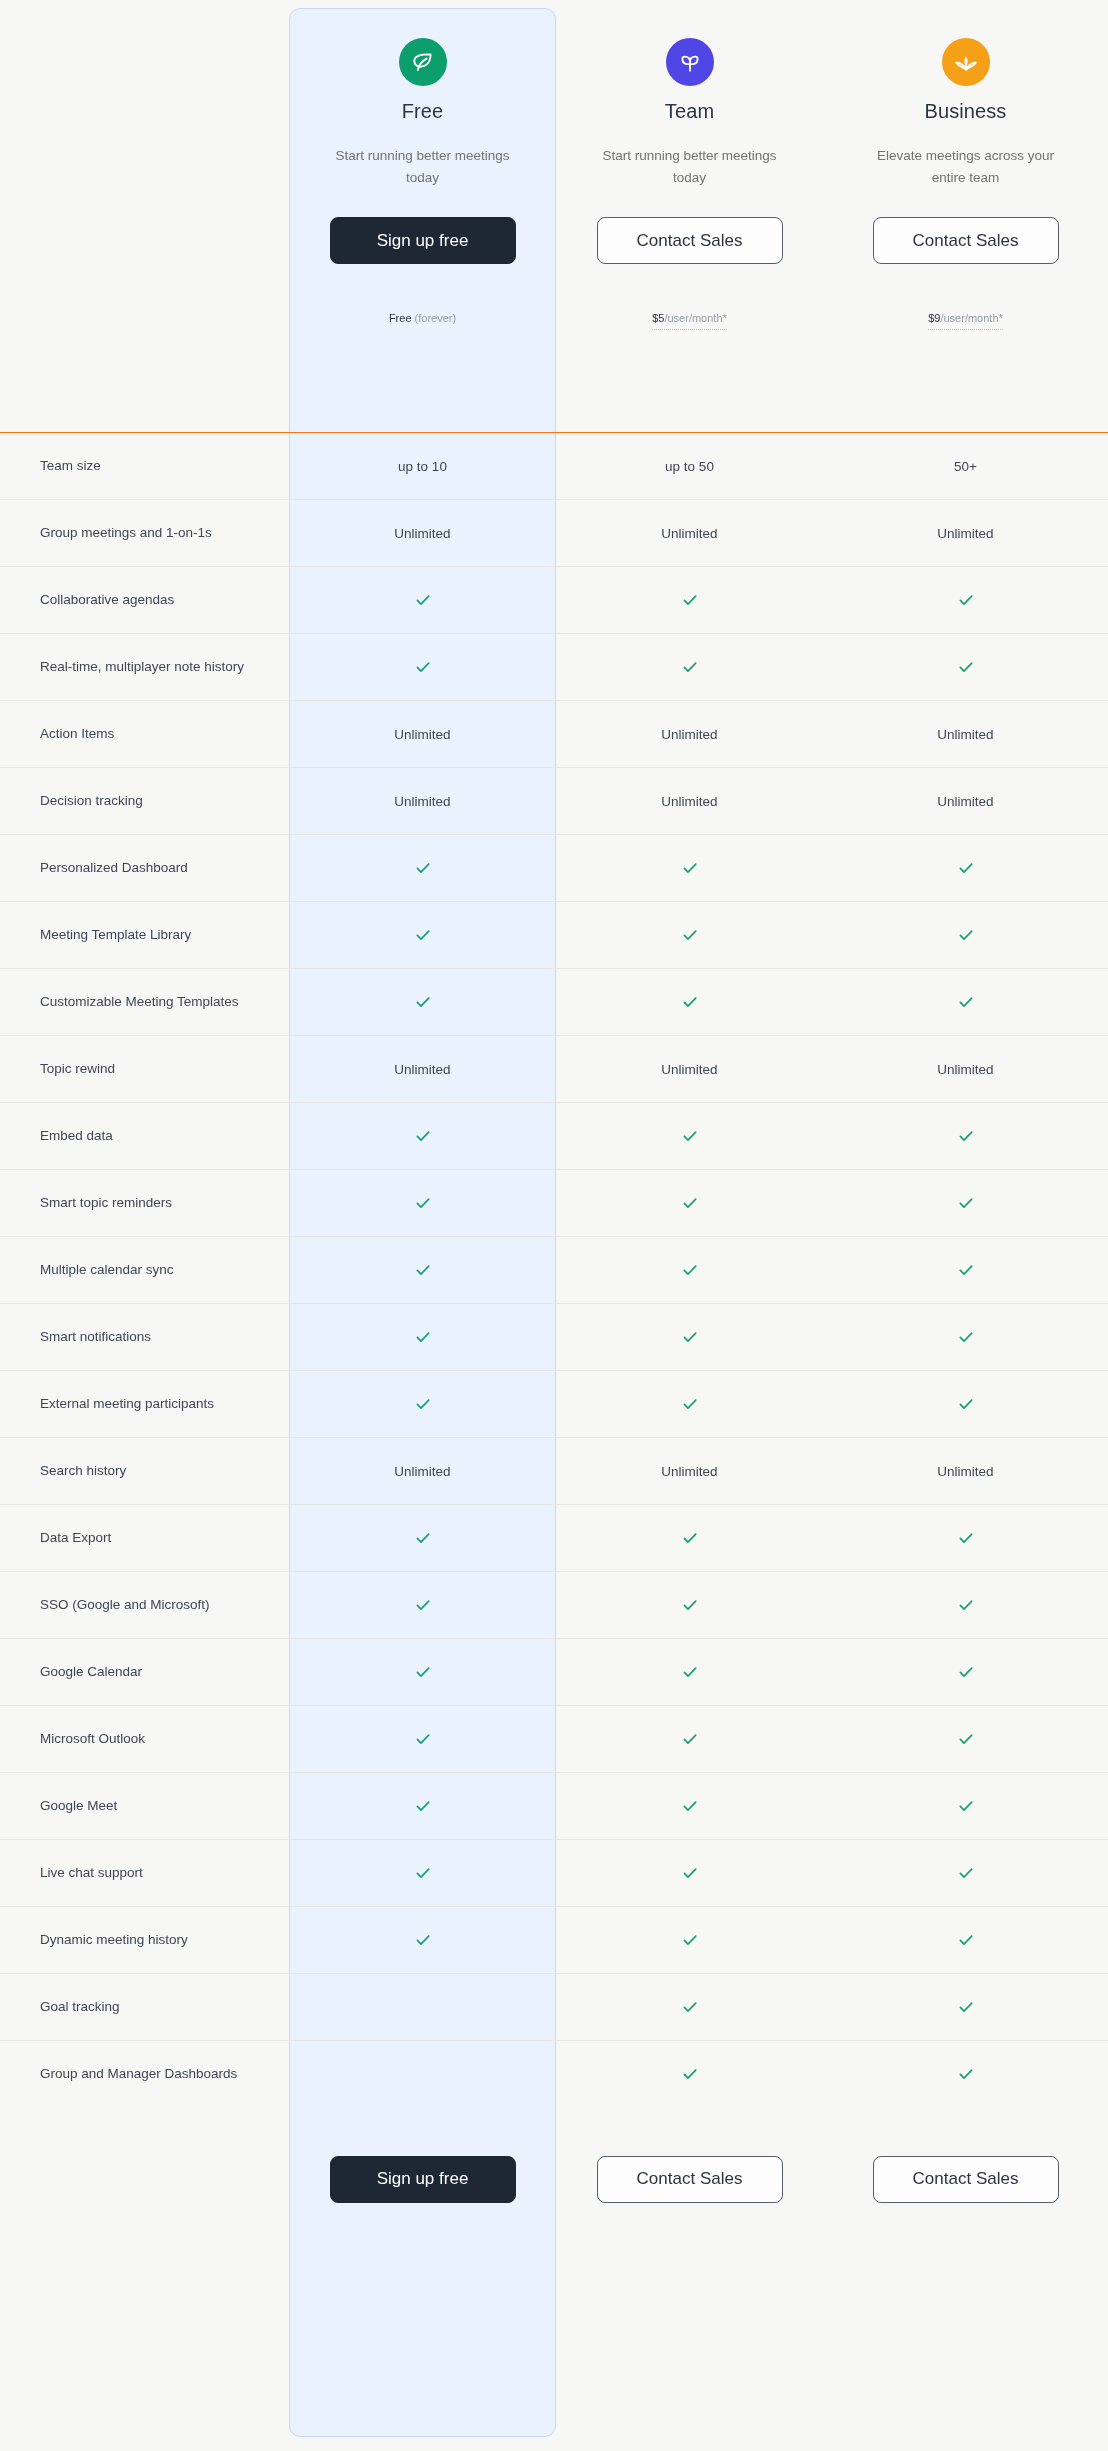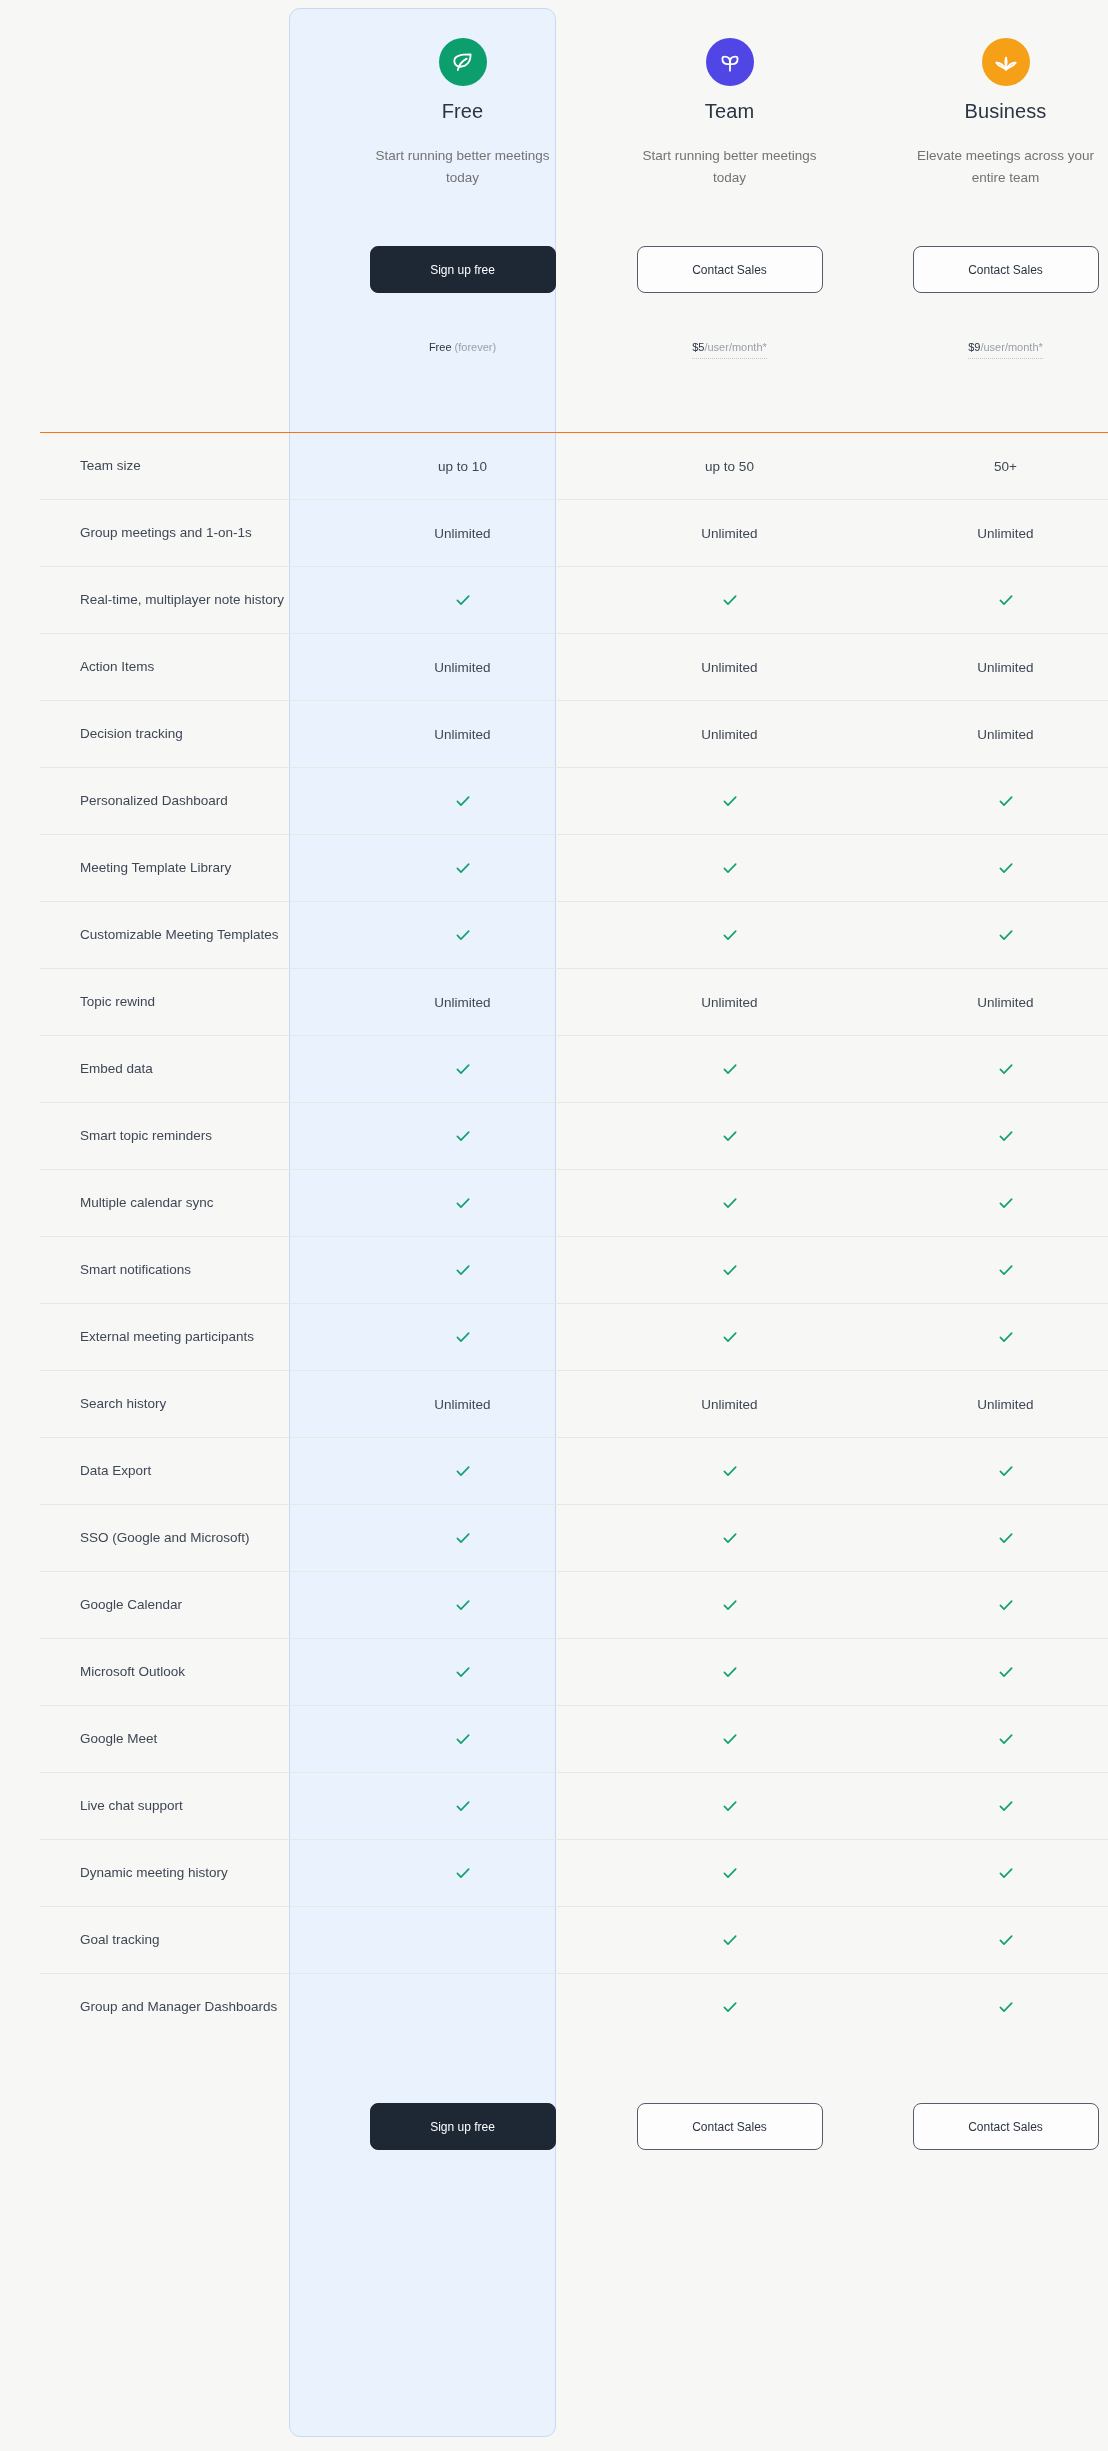--- a/index.html
+++ b/index.html
@@ -11,21 +11,20 @@
     font-family: "Liberation Sans", sans-serif;
     -webkit-font-smoothing: antialiased;
   }
 
   #page {
     position: relative;
     width: 1108px;
     min-height: 2451px;
     background: #f7f7f6;
     overflow: hidden;
-    padding-left: 40px;
   }
 
   
   #free-card {
     position: absolute;
     left: 289px;
     top: 8px;
     width: 267px;
     height: 2429px;
     background: #eaf2fd;
@@ -81,26 +80,25 @@
     margin-bottom: 26px;
   }
 
   .plan-cta {
     display: inline-flex;
     align-items: center;
     justify-content: center;
     height: 47px;
     min-width: 186px;
     padding: 0 26px;
-    font-size: 12px;
+    font-size: 17px;
     font-family: "Liberation Sans", sans-serif;
     border-radius: 8px;
     cursor: pointer;
     white-space: nowrap;
-    margin-top: 29px;
   }
   .plan-cta.primary {
     background: #1e2734;
     color: #ffffff;
     border: 1px solid #1e2734;
   }
   .plan-cta.secondary {
     background: #fdfdfd;
     color: #2b3443;
     border: 1.3px solid #545d6b;
@@ -243,20 +241,32 @@
           <td class="val">up to 50</td>
           <td class="val last">50+</td>
         </tr>
         <tr>
           <td class="label">Group meetings and 1-on-1s</td>
           <td class="val">Unlimited</td>
           <td class="val">Unlimited</td>
           <td class="val last">Unlimited</td>
         </tr>
         <tr>
+          <td class="label">Collaborative agendas</td>
+          <td class="val"><span class="check"><svg width="18" height="18" viewBox="0 0 24 24" fill="none" stroke="#13a06f" stroke-width="2.2" stroke-linecap="round" stroke-linejoin="round">
+                <path d="M4.5 12.6l4.8 4.9L19.6 6.9"></path>
+              </svg></span></td>
+          <td class="val"><span class="check"><svg width="18" height="18" viewBox="0 0 24 24" fill="none" stroke="#13a06f" stroke-width="2.2" stroke-linecap="round" stroke-linejoin="round">
+                <path d="M4.5 12.6l4.8 4.9L19.6 6.9"></path>
+              </svg></span></td>
+          <td class="val last"><span class="check"><svg width="18" height="18" viewBox="0 0 24 24" fill="none" stroke="#13a06f" stroke-width="2.2" stroke-linecap="round" stroke-linejoin="round">
+                <path d="M4.5 12.6l4.8 4.9L19.6 6.9"></path>
+              </svg></span></td>
+        </tr>
+        <tr>
           <td class="label">Real-time, multiplayer note history</td>
           <td class="val"><span class="check"><svg width="18" height="18" viewBox="0 0 24 24" fill="none" stroke="#13a06f" stroke-width="2.2" stroke-linecap="round" stroke-linejoin="round">
                 <path d="M4.5 12.6l4.8 4.9L19.6 6.9"></path>
               </svg></span></td>
           <td class="val"><span class="check"><svg width="18" height="18" viewBox="0 0 24 24" fill="none" stroke="#13a06f" stroke-width="2.2" stroke-linecap="round" stroke-linejoin="round">
                 <path d="M4.5 12.6l4.8 4.9L19.6 6.9"></path>
               </svg></span></td>
           <td class="val last"><span class="check"><svg width="18" height="18" viewBox="0 0 24 24" fill="none" stroke="#13a06f" stroke-width="2.2" stroke-linecap="round" stroke-linejoin="round">
                 <path d="M4.5 12.6l4.8 4.9L19.6 6.9"></path>
               </svg></span></td>

